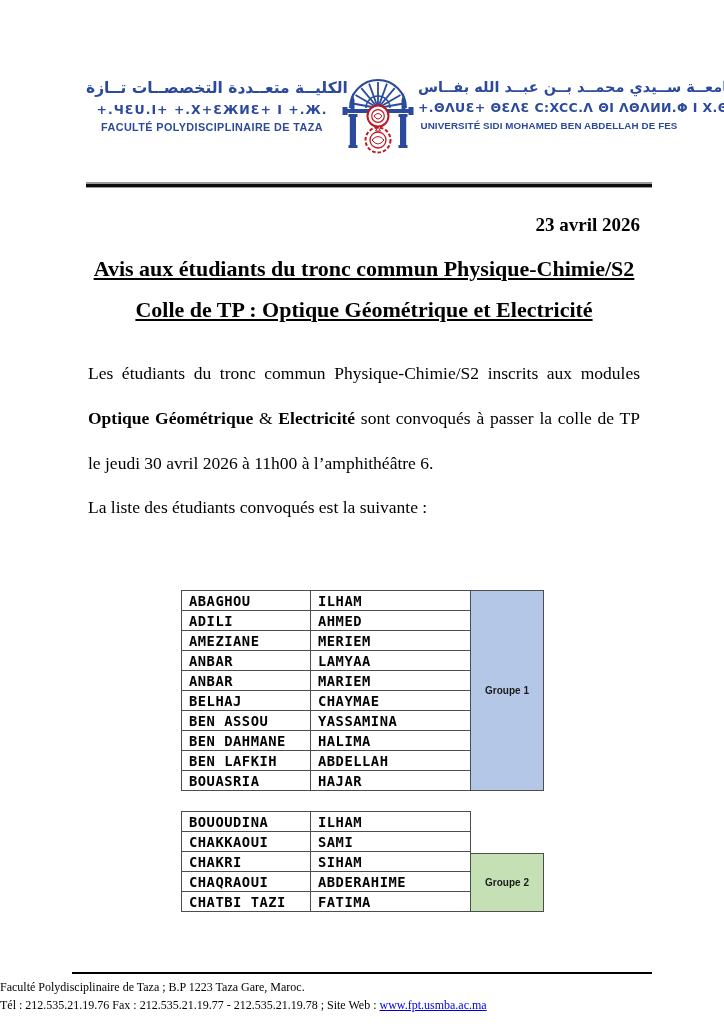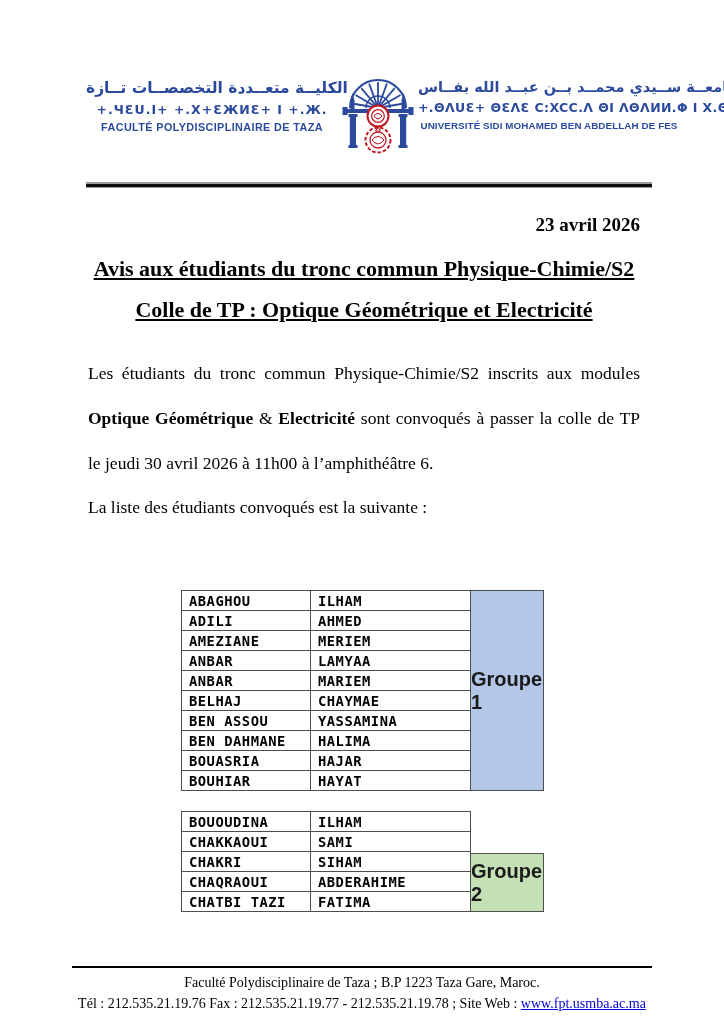--- a/index.html
+++ b/index.html
@@ -36,26 +36,26 @@
   .tw-2{margin-top:20px;}
   table.names{border-collapse:collapse;}
   table.names td{border:1px solid #4d4d4d;font-family:"DejaVu Sans Mono", monospace;
                  font-weight:bold;font-size:13.8px;letter-spacing:.5px;
                  padding:0 4px 0 7px;height:19px;white-space:nowrap;}
   table.names td:first-child{width:117px;margin-left:19px;}
   table.names td:last-child{width:148px;}
   .group-cell{width:72px;border:1px solid #4d4d4d;border-left:none;display:flex;
               align-items:center;justify-content:center;
               font-family:"Liberation Sans", sans-serif;font-weight:bold;
-              font-size:20px;color:#1a1a1a;}
+              font-size:10px;color:#1a1a1a;}
 
   
   .footer{position:absolute;left:0;right:0;bottom:10px;}
   .footer-rule{margin:0 72px 4px 72px;border-top:2px solid #000;}
-  .footer-line{text-align:center;font-size:14px;line-height:1.5;}
+  .footer-line{text-align:left;font-size:12px;line-height:1.5;}
   .footer-link{color:#0000e0;text-decoration:underline;cursor:pointer;}
 
   
   .logo-svg .blue{stroke:#2b4a9d;}
   .logo-svg .bluef{fill:#2b4a9d;}
   .logo-svg .red{stroke:#bf1620;}
 </style>
 </head>
 <body>
 
@@ -158,26 +158,26 @@
           </tr>
           <tr>
             <td>BEN ASSOU</td>
             <td>YASSAMINA</td>
           </tr>
           <tr>
             <td>BEN DAHMANE</td>
             <td>HALIMA</td>
           </tr>
           <tr>
+            <td>BEN LAFKIH</td>
+            <td>ABDELLAH</td>
+          </tr>
+          <tr>
             <td>BOUASRIA</td>
             <td>HAJAR</td>
-          </tr>
-          <tr>
-            <td>BOUHIAR</td>
-            <td>HAYAT</td>
           </tr>
         </tbody>
     </table>
     <div class="group-cell" style="background: rgb(180, 199, 231);">Groupe 1</div>
   </div>
 
   <div class="table-wrap tw-2">
     <table class="names">
       <tbody>
           <tr>

